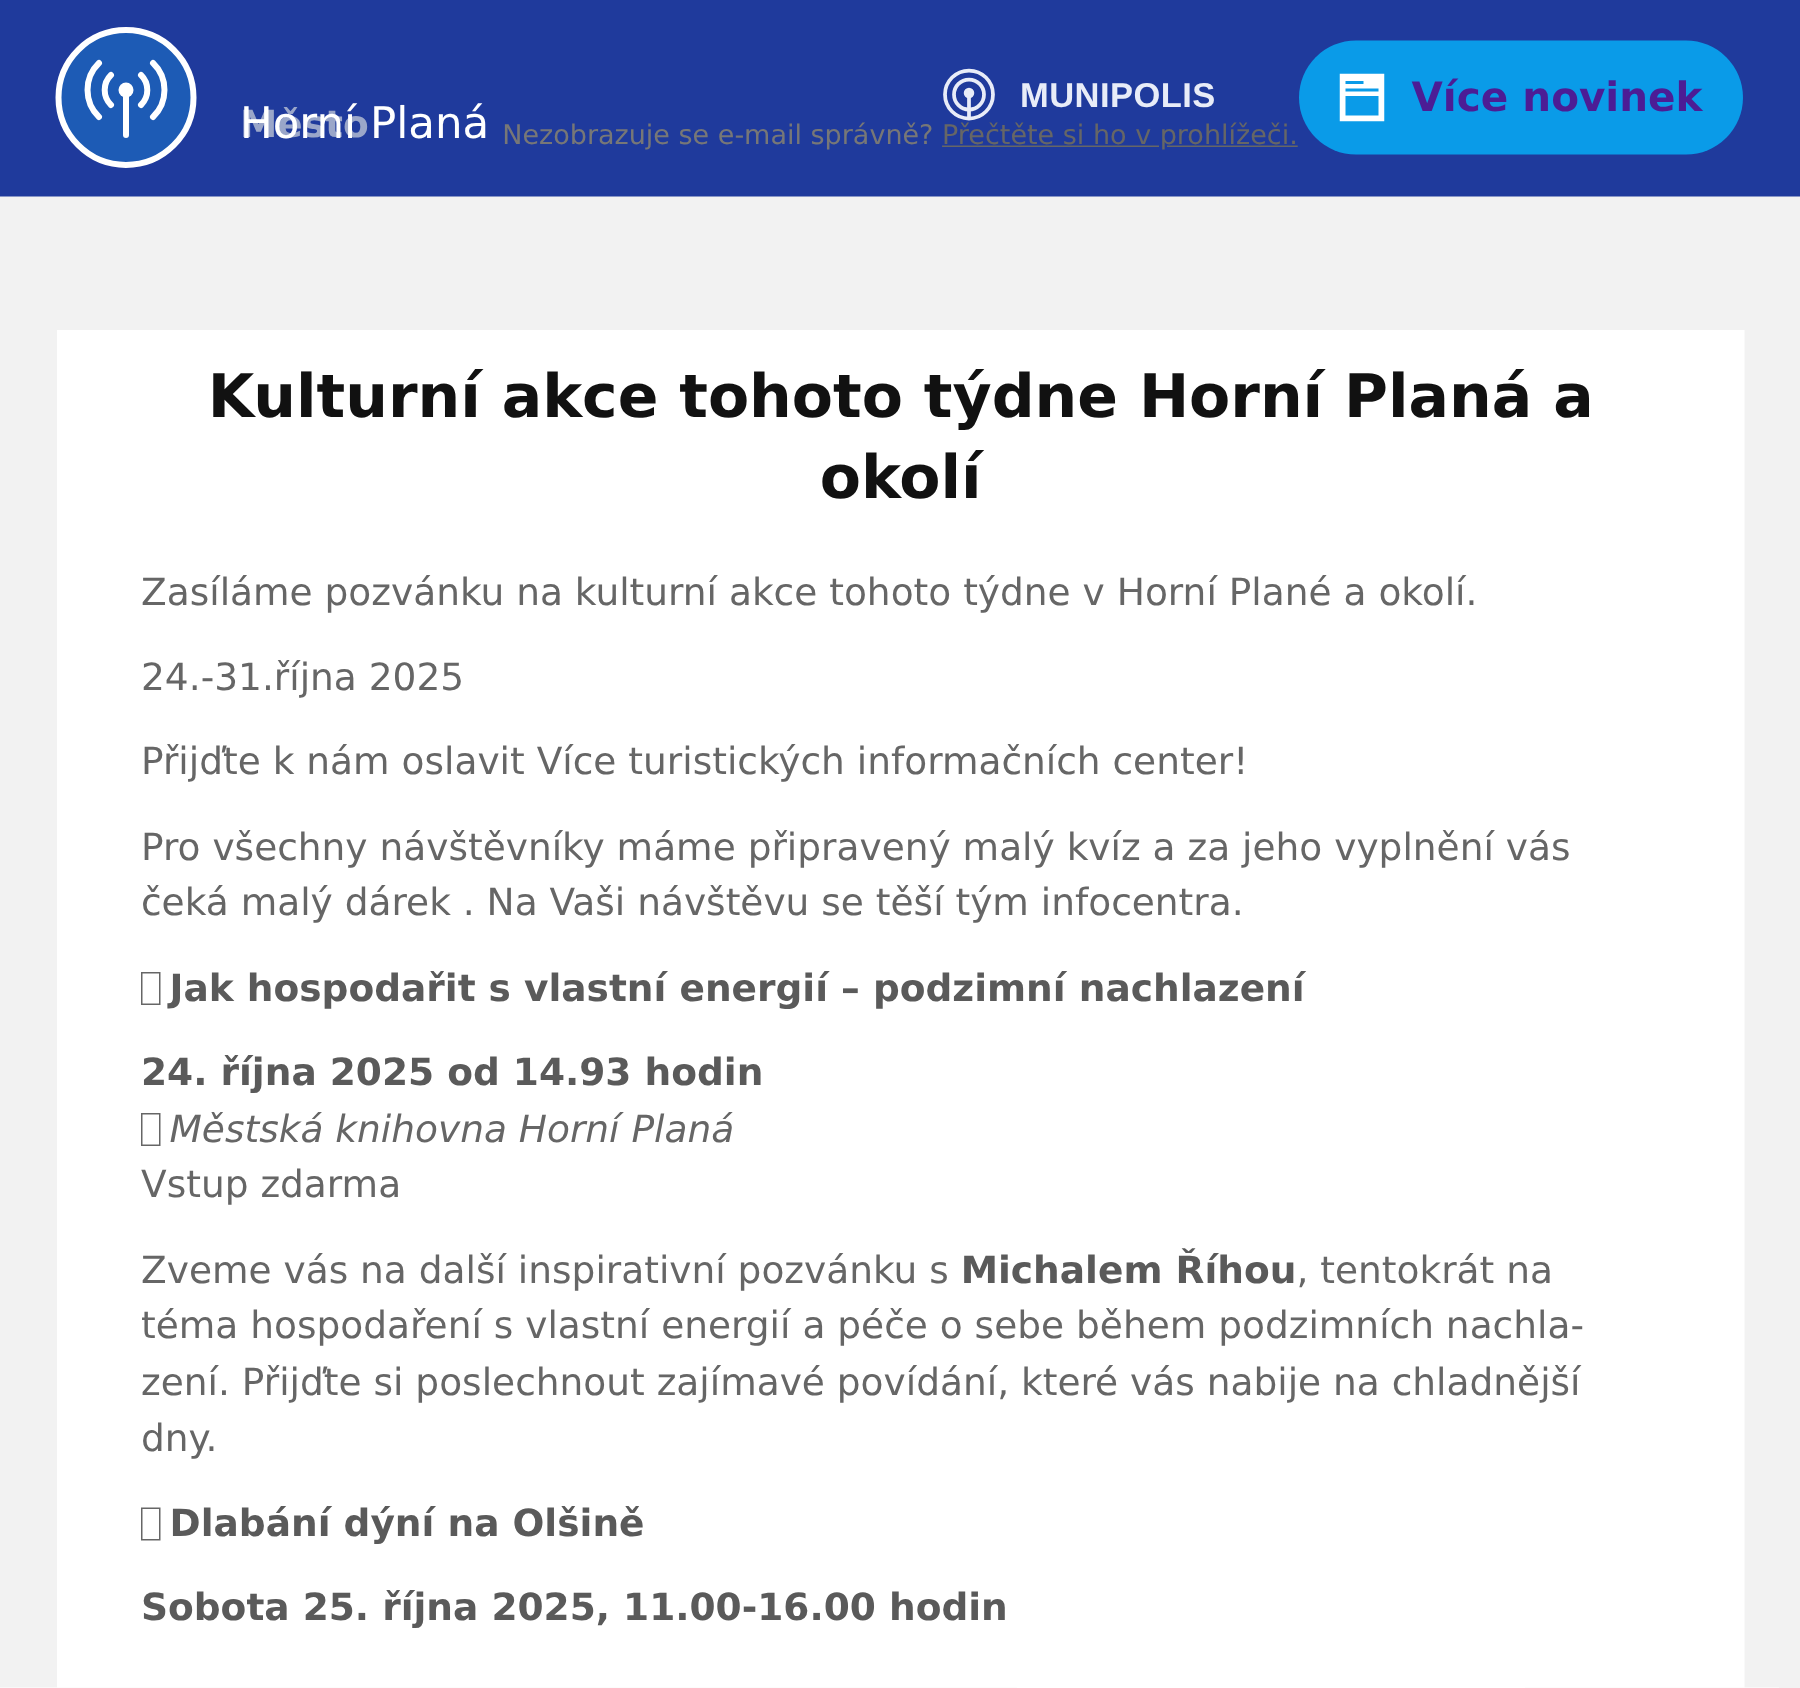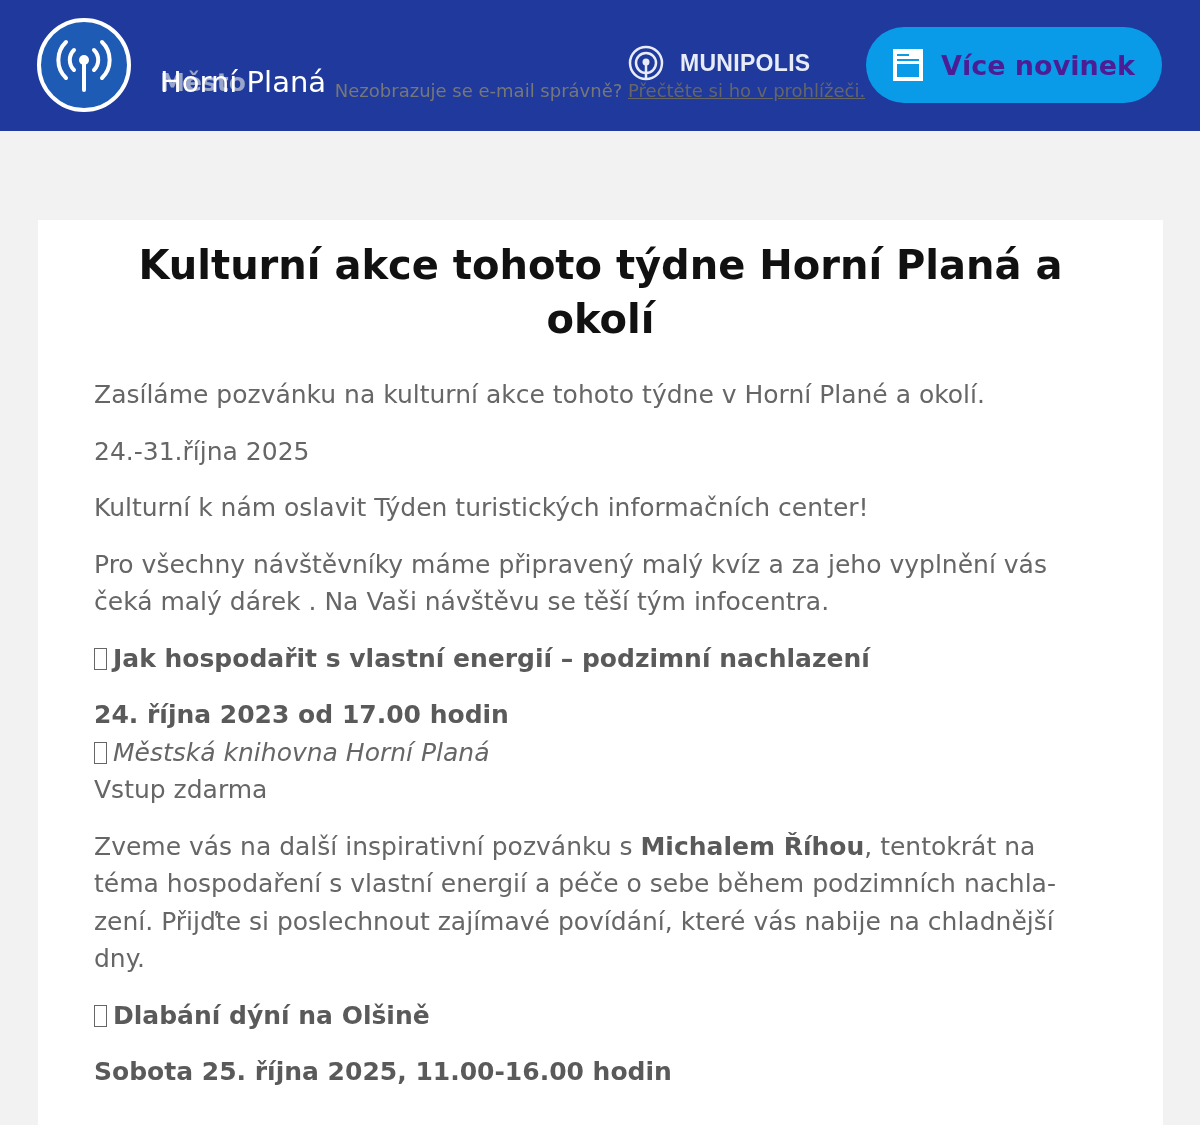--- a/index.html
+++ b/index.html
@@ -106,26 +106,26 @@
 <div class="browser-note">
   <span>Nezobrazuje se e-mail správně?</span>
   <a>Přečtěte si ho v prohlížeči.</a>
 </div>
 
 <div class="card">
   <div class="title">Kulturní akce tohoto týdne Horní Planá a okolí</div>
   <div class="content">
     <p class="first-p">Zasíláme pozvánku na kulturní akce tohoto týdne v Horní Plané a okolí.</p>
     <p>24.-31.října 2025</p>
-    <p>Kulturní k nám oslavit Týden turistických informačních center!</p>
+    <p>Přijďte k nám oslavit Více turistických informačních center!</p>
     <p>Pro všechny návštěvníky máme připravený malý kvíz a za jeho vyplnění vás čeká malý dárek . Na Vaši návštěvu se těší tým infocentra.</p>
 
     <p><b><span class="glyph"></span><span>Jak hospodařit s vlastní energií – podzimní nachlazení</span></b></p>
     <p>
-      <b>24. října  2023 od 17.00 hodin</b><br>
+      <b>24. října  2025 od 14.93 hodin</b><br>
       <span class="glyph"></span><i>Městská knihovna Horní Planá</i><br>
       <span>Vstup zdarma</span>
     </p>
     <p><span>Zveme vás na další inspirativní pozvánku s </span><b>Michalem Říhou</b><span>, tentokrát na téma hospodaření s vlastní energií a péče o sebe během podzimních nachla-zení. Přijďte si poslechnout zajímavé povídání, které vás nabije na chladnější dny.</span></p>
 
     <p><b><span class="glyph"></span><span>Dlabání dýní na Olšině</span></b></p>
     <p><b>Sobota 25. října 2025, 11.00-16.00 hodin</b></p>
   </div>
 </div>
 

